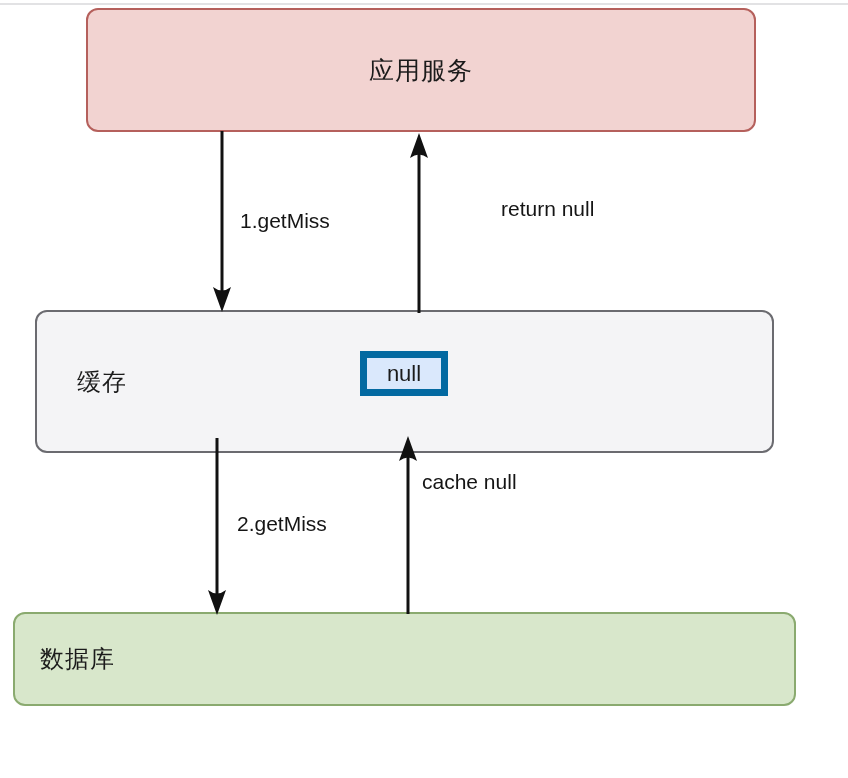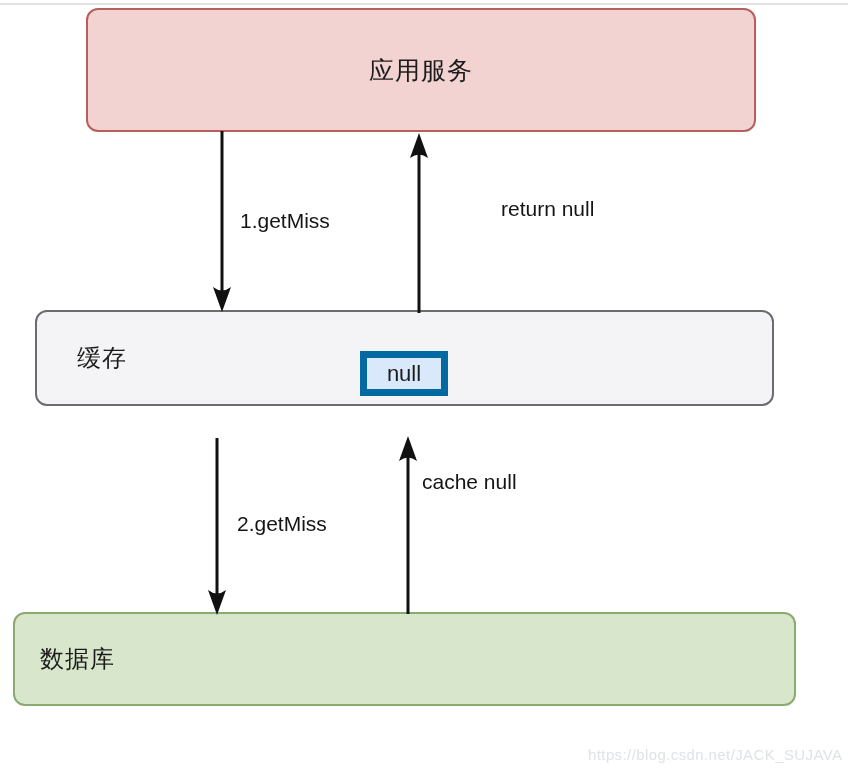--- a/index.html
+++ b/index.html
@@ -52,21 +52,21 @@
     background: #f2d3d1;
     border: 2px solid #b5605c;
     justify-content: center;
   }
   .node-app .node-label { font-size: 25px; }
 
   .node-cache {
     left: 35px;
     top: 310px;
     width: 739px;
-    height: 96px;
+    height: 143px;
     background: #f4f4f6;
     border: 2px solid #6b6b70;
     justify-content: flex-start;
   }
   .node-cache .node-label { margin-left: 40px; }
 
   .node-db {
     left: 13px;
     top: 612px;
     width: 783px;
@@ -177,15 +177,14 @@
   </div>
 
   <div class="edge-label lbl-get-miss-1">1.getMiss</div>
 
   <div class="edge-label lbl-return-null">return null</div>
 
   <div class="edge-label lbl-get-miss-2">2.getMiss</div>
 
   <div class="edge-label lbl-cache-null">cache null</div>
 
-  <div class="watermark">https://blog.csdn.net/JACK_SUJAVA</div>
 
 </div>
 
 </body></html>

